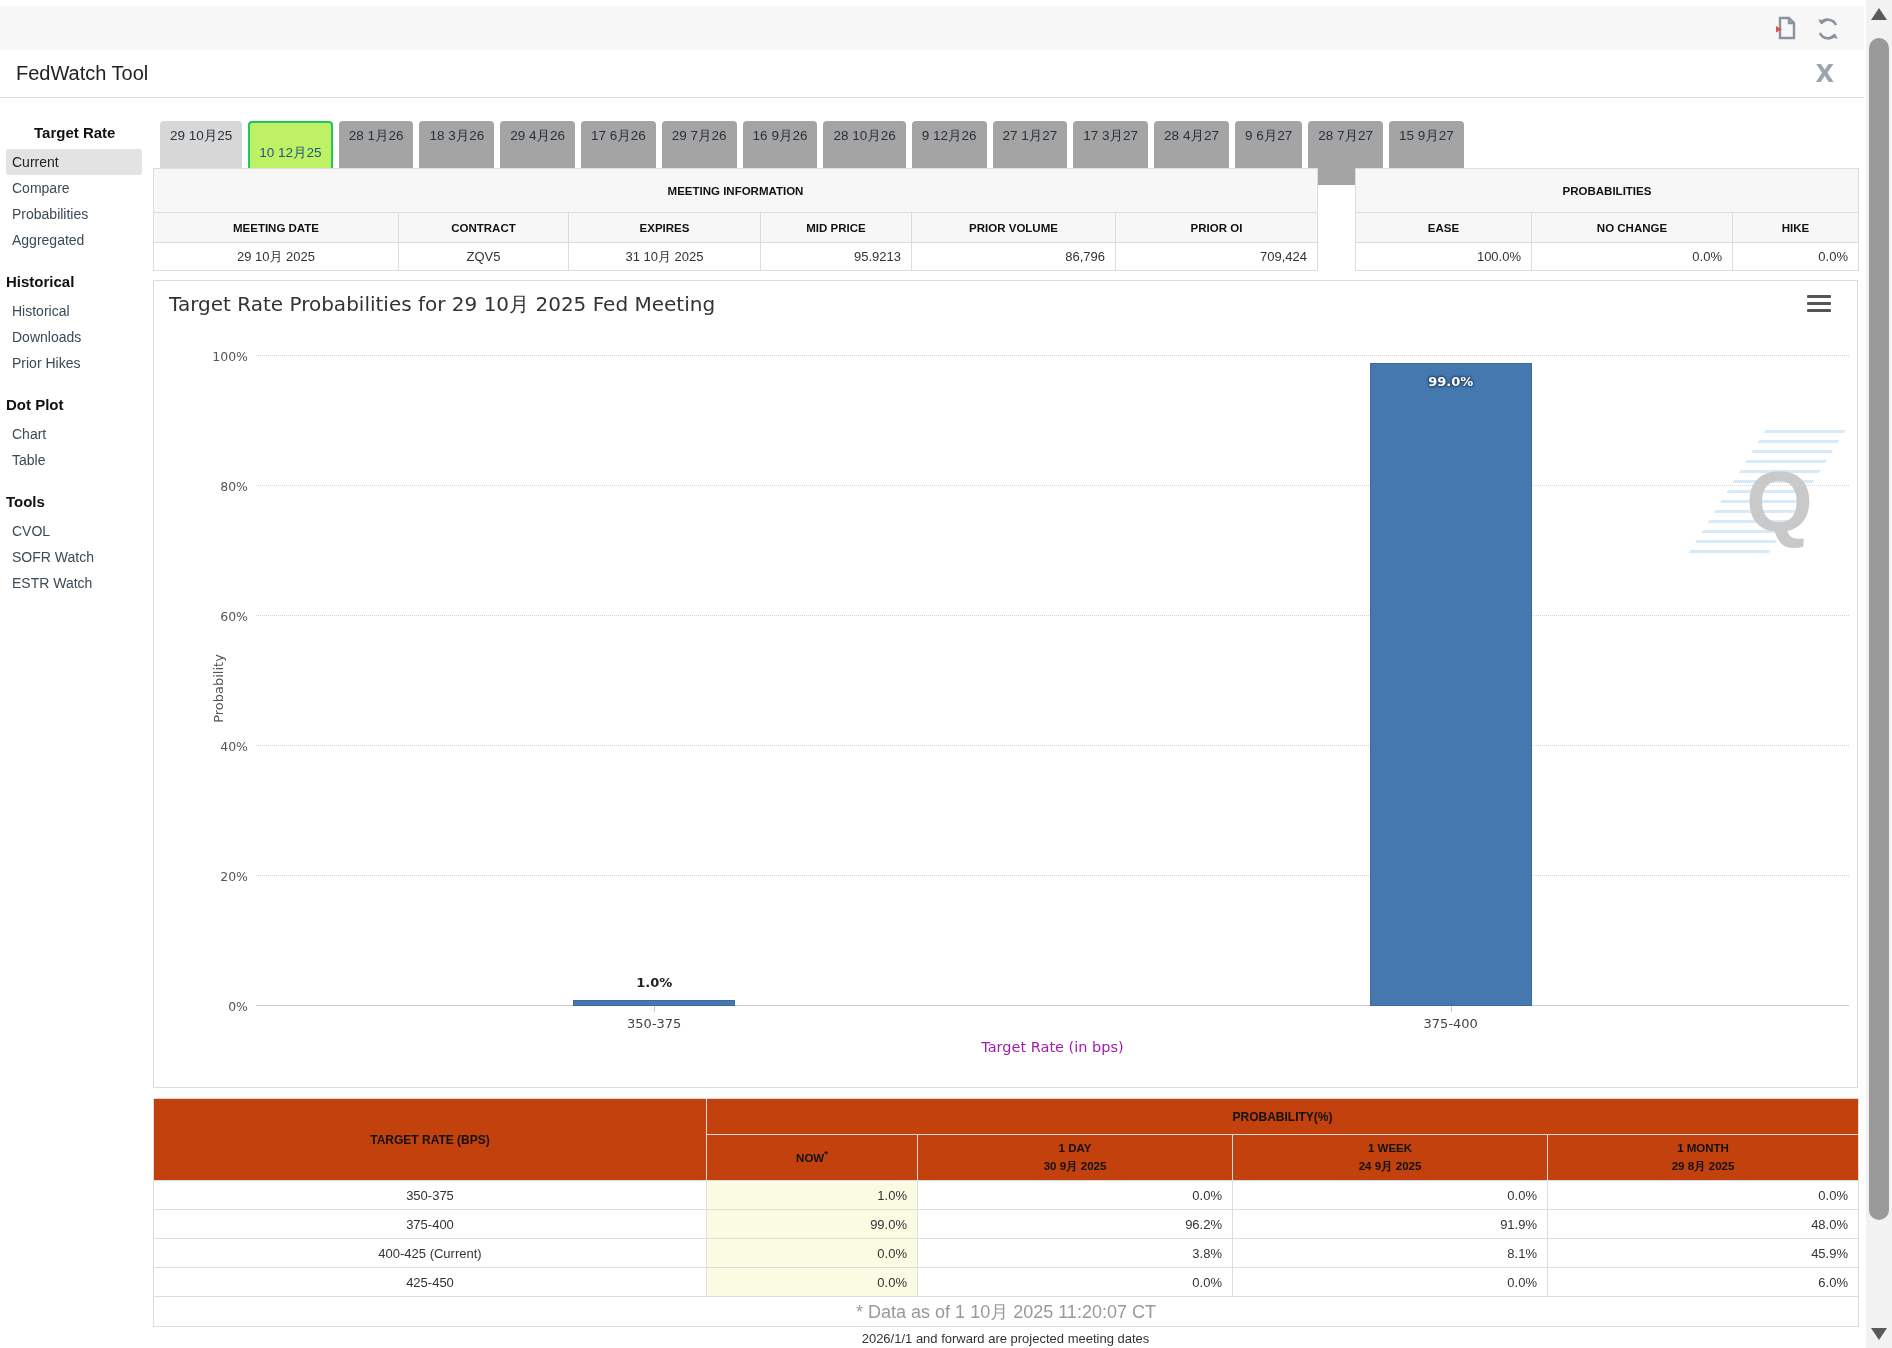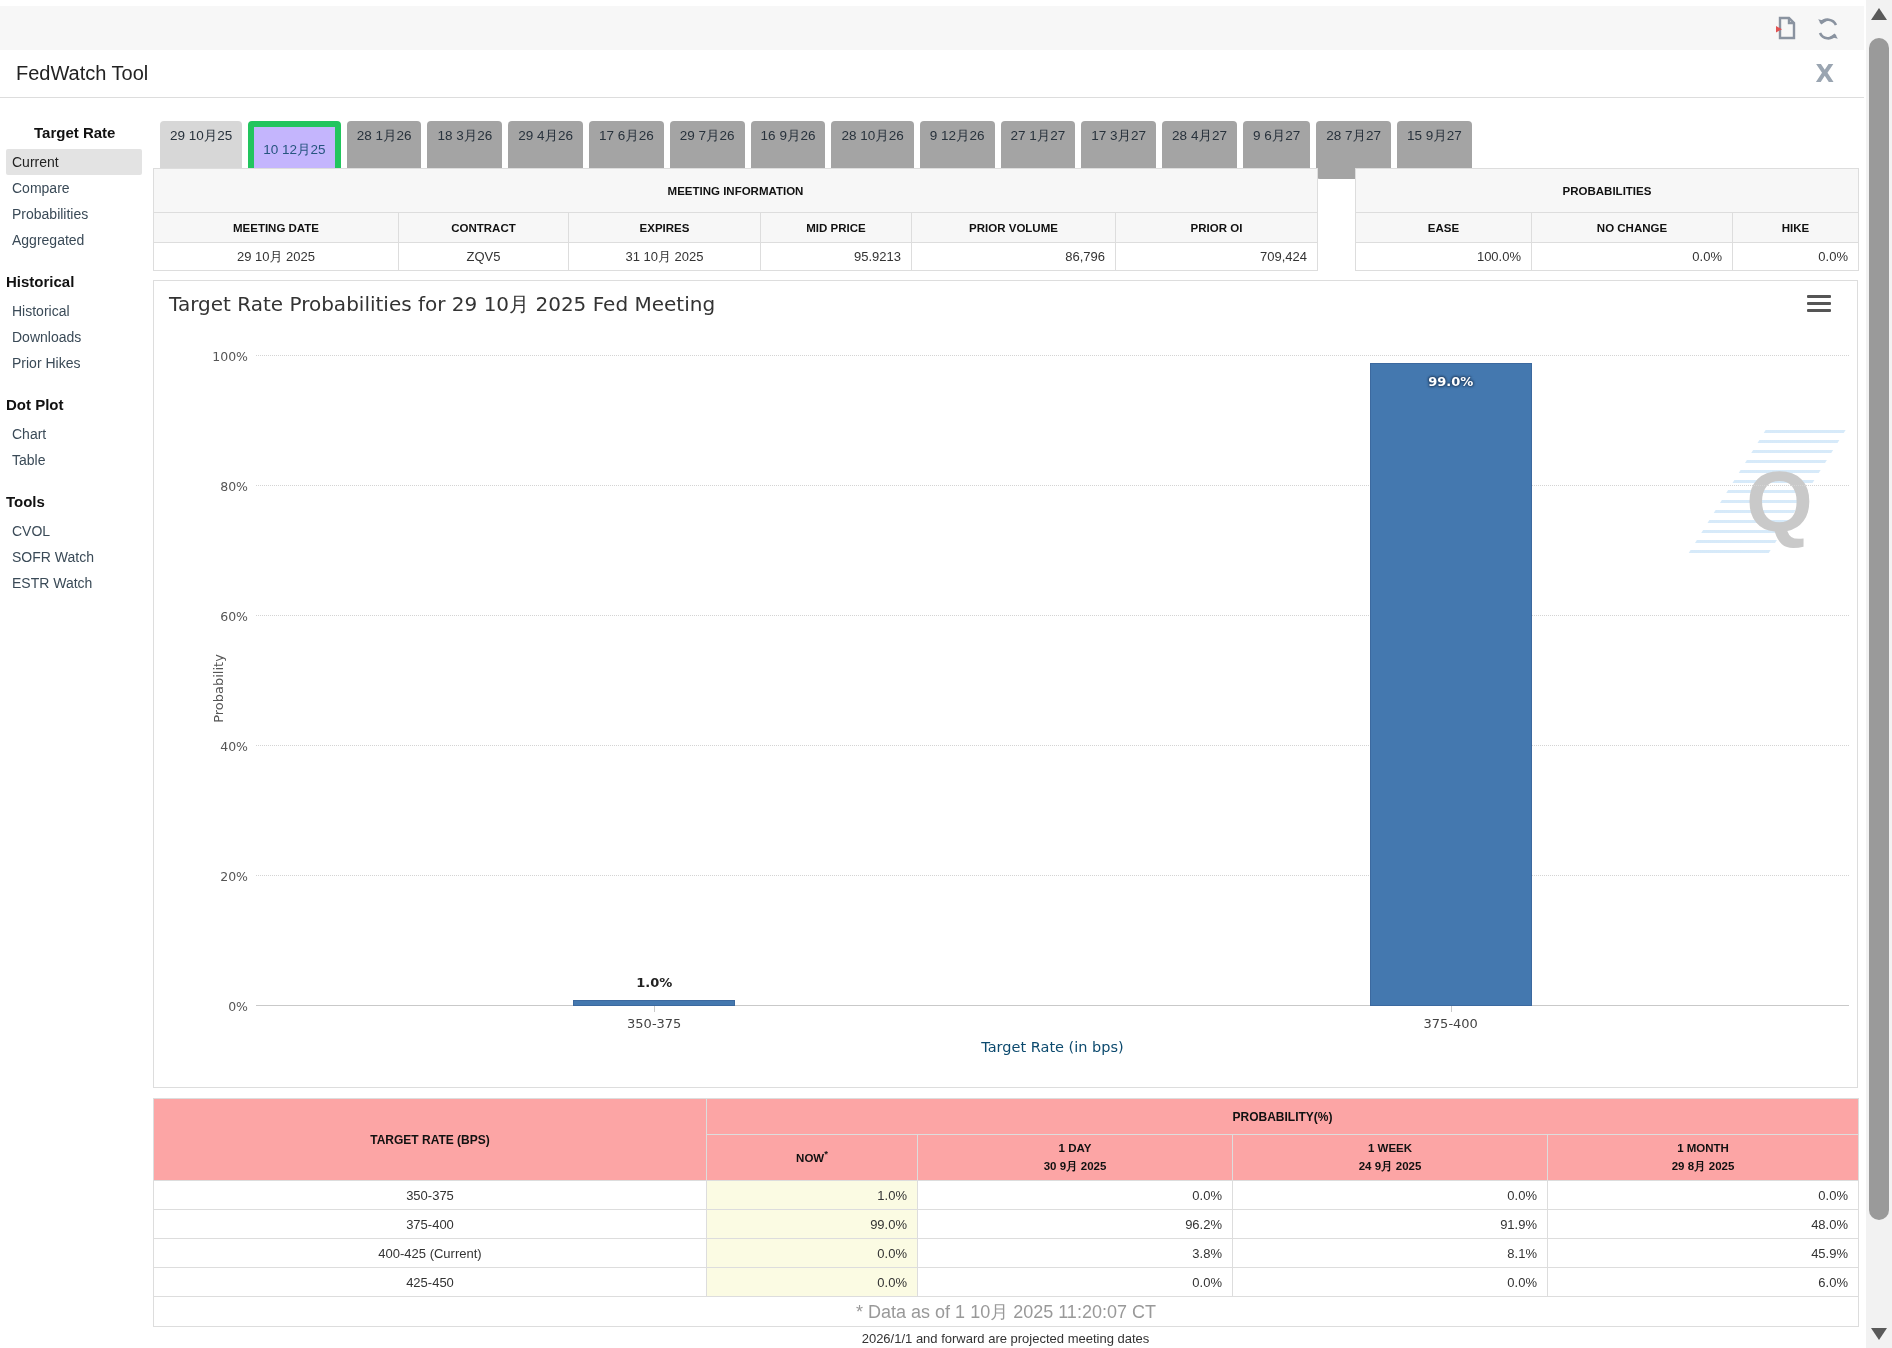--- a/index.html
+++ b/index.html
@@ -19,21 +19,21 @@
   
   .sidebar { position:absolute; left:0; top:98px; width:150px; padding:26px 0 0 6px; }
   .side-heading { font-size:15px; font-weight:700; color:#111; margin:20px 0 8px 0; }
   .side-heading:first-child { margin-top:0;margin-left:28px; }
   .side-item { font-size:14px; color:#3a4a57; padding:5px 0 5px 6px; margin-right:8px; cursor:pointer; border-radius:2px; }
   .side-item.active { background:#e3e3e3; color:#222; }
   
   .tabs { position:absolute; left:160px; top:121px; display:flex; gap:6px; }
   .tab { font-size:13.5px; color:#28323c; background:#a4a4a4; border-radius:4px; padding:6px 10px; cursor:pointer; white-space:nowrap; }
   .tab.light { background:#d7d7d7; }
-  .tab.selected { background:#c4b5fd; border:6px solid #22c55e; color:#26557f; padding:14px 9px; }
+  .tab.selected { background:#bef264; border:2px solid #22c55e; color:#26557f; padding:21px 9px; }
   
   table.summary { border-collapse:collapse; table-layout:fixed; background:#fff; font-size:13px; }
   table.summary th, table.summary td { border:1px solid #ddd; }
   table.summary th { background:#f7f7f7; font-size:11.5px; color:#111; }
   .grp-hdr { height:44px; font-weight:700; }
   .col-hdr { height:30px; font-weight:700; text-align:center; }
   .val-row td { height:28px; }
   td.c { text-align:center; }
   td.r { text-align:right; padding-right:10px; }
   #meeting-table { position:absolute; left:153px; top:168px; width:1164px; }
@@ -48,29 +48,29 @@
   .gridline { position:absolute; left:0; right:0; height:0; border-top:1px dotted #d4d4d4; }
   .x-axis-line { position:absolute; left:0; right:0; bottom:0; border-bottom:1px solid #c9c9c9; }
   .ytick-label { position:absolute; right:calc(100% + 8px); transform:translateY(-50%); font-size:12.5px; color:#555; white-space:nowrap; font-family:"DejaVu Sans",sans-serif; }
   .y-title { position:absolute; left:-72px; top:50%; transform:rotate(-90deg) translateX(0); transform-origin:center; font-size:13px; color:#555; font-family:"DejaVu Sans",sans-serif; }
   .bar { position:absolute; bottom:0; width:162px; background:#4478af; border:1px solid #3c699f; }
   .bar-label-in { position:absolute; width:162px; text-align:center; font-size:13px; font-weight:700; color:#fff;
     text-shadow:1px 1px 2px #2b4d74, -1px -1px 2px #2b4d74, 1px -1px 2px #2b4d74, -1px 1px 2px #2b4d74; font-family:"DejaVu Sans",sans-serif; }
   .bar-label-out { position:absolute; width:162px; text-align:center; font-size:13px; font-weight:600; color:#222; font-family:"DejaVu Sans",sans-serif; }
   .xtick { position:absolute; top:100%; width:1px; height:6px; background:#c9c9c9; }
   .xcat-label { position:absolute; top:calc(100% + 10px); width:162px; text-align:center; font-size:13px; color:#444; font-family:"DejaVu Sans",sans-serif; }
-  .x-title { position:absolute; left:102px; width:1593px; top:758px; text-align:center; font-size:14.5px; color:#0c4a6e; font-family:"DejaVu Sans",sans-serif; }
+  .x-title { position:absolute; left:102px; width:1593px; top:758px; text-align:center; font-size:14.5px; color:#a21caf; font-family:"DejaVu Sans",sans-serif; }
   .watermark { position:absolute; right:28px; top:78px; width:90px; height:110px; }
   .watermark .q { position:absolute; right:8px; top:18px; font-size:86px; font-weight:700; color:#c9c9c9; font-family:"Liberation Sans",sans-serif; }
   .watermark .hatch { position:absolute; left:-6px; top:-4px; width:80px; height:130px; transform:skewX(-32deg);
     background:repeating-linear-gradient(180deg, rgba(150,200,240,.55) 0 3px, transparent 3px 10px); opacity:.7; }
   
   #prob-matrix { position:absolute; left:153px; top:1098px; width:1705px; border-collapse:collapse; table-layout:fixed; font-size:13px; }
   #prob-matrix th, #prob-matrix td { border:1px solid #ddd; }
-  #prob-matrix th { background:#fca5a5; color:#111;margin-left:36px; }
+  #prob-matrix th { background:#c2410c; color:#111;margin-left:36px; }
   #prob-matrix .grp { height:36px; font-size:12px; font-weight:700; text-align:center; }
   #prob-matrix .sub { height:46px; font-size:11.5px; font-weight:700; text-align:center; line-height:1.5; }
   #prob-matrix td { height:29px; }
   #prob-matrix td.now { background:#fbfbe3; }
   #prob-matrix .footnote-cell { height:30px; text-align:center; color:#999; font-size:18px; }
   .projected-note { position:absolute; left:153px; width:1705px; top:1331px; text-align:center; font-size:13px; color:#333; }
   
   .scrollbar { position:absolute; right:0; top:0; width:26px; height:1348px; background:#f2f2f2; }
   .sb-up { position:absolute; left:5px; top:8px; width:0; height:0; border-left:8px solid transparent; border-right:8px solid transparent; border-bottom:12px solid #5a5a5a; cursor:pointer; }
   .sb-down { position:absolute; left:5px; bottom:8px; width:0; height:0; border-left:8px solid transparent; border-right:8px solid transparent; border-top:12px solid #5a5a5a; cursor:pointer; }

